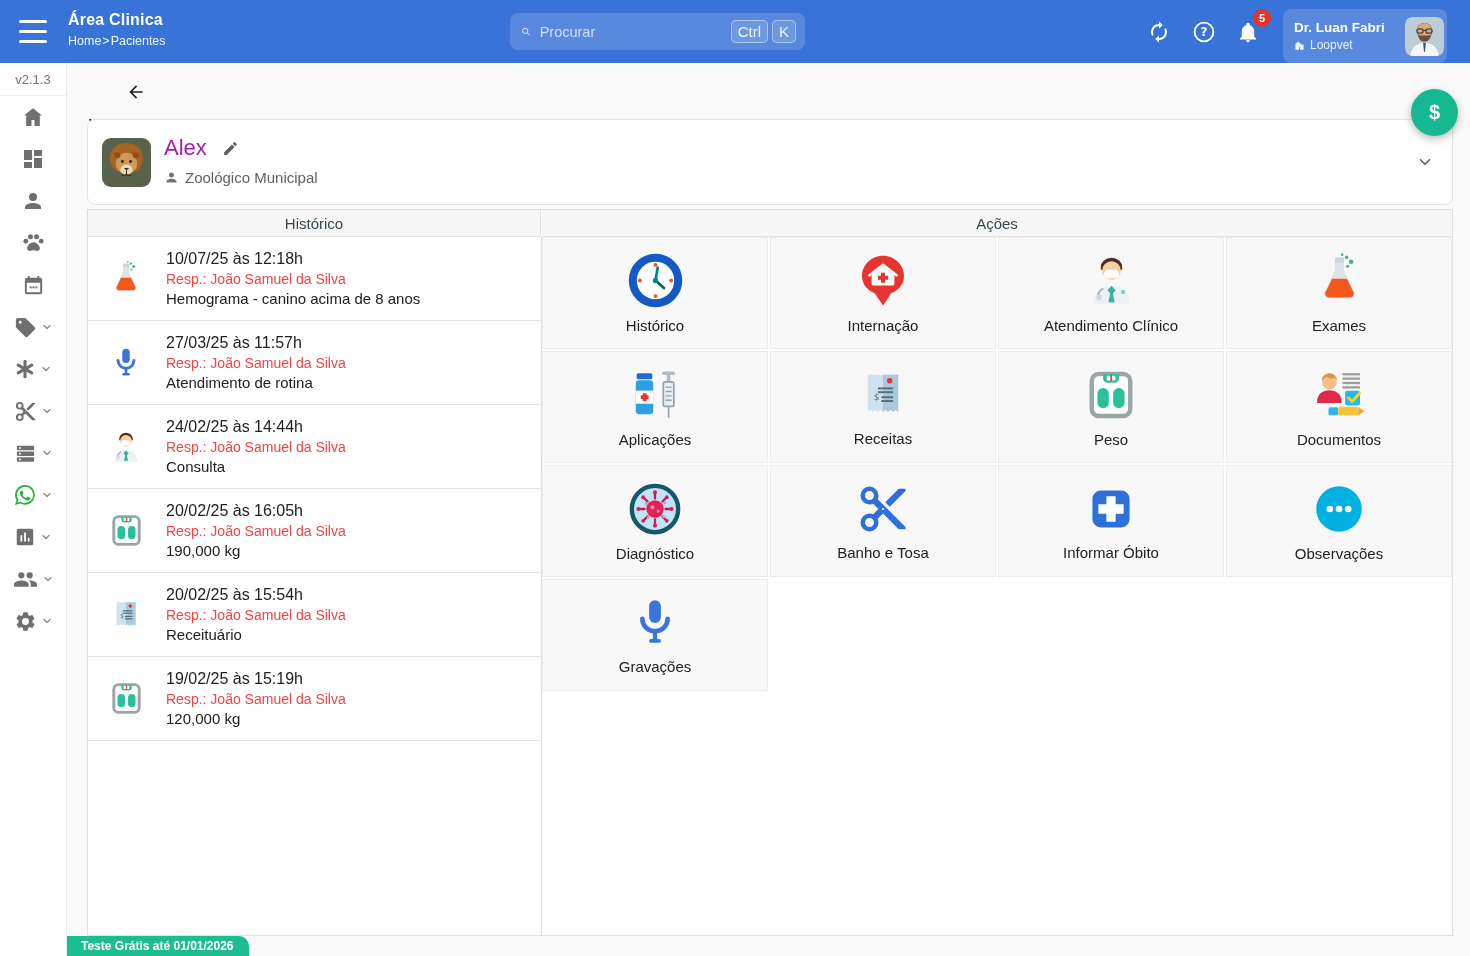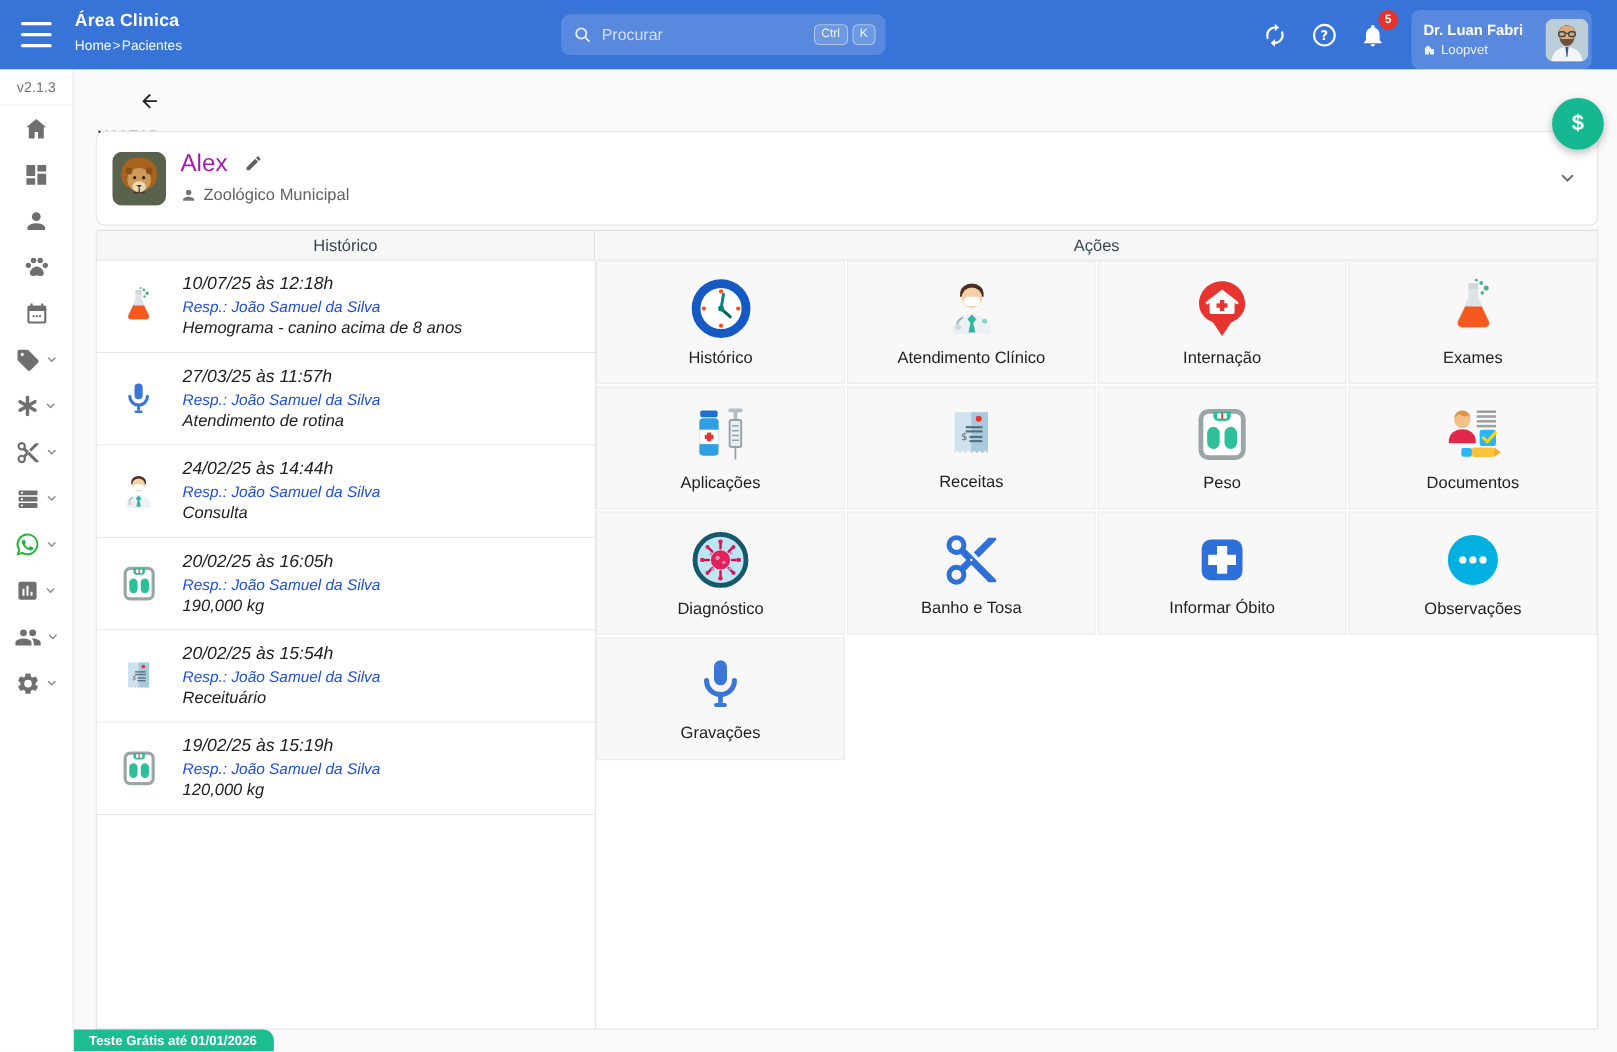--- a/index.html
+++ b/index.html
@@ -9,21 +9,21 @@
   
   .topbar { position:absolute; left:0; top:0; width:1470px; height:63px; background:#3873d8; z-index:50; }
   .hamburger { position:absolute; left:19px; top:20px; width:28px; height:23px; display:flex; flex-direction:column; justify-content:space-between; cursor:pointer; }
   .hamburger span { display:block; height:3.2px; border-radius:2px; background:#fff; }
   .brand { position:absolute; left:68px; top:11px; color:#fff; }
   .brand .title { font-size:16px; font-weight:bold; letter-spacing:.2px; }
   .brand .crumbs { margin-top:5px; font-size:12.5px; color:rgba(255,255,255,.95); display:flex; gap:1px; align-items:center; }
   .searchbox { position:absolute; left:510px; top:13px; width:295px; height:37px; background:rgba(255,255,255,.16); border-radius:8px; display:flex; align-items:center; padding:0 9px 0 11px; }
   .searchbox input { flex:1; background:transparent; border:none; outline:none; color:#fff; font-size:14.5px; font-family:"Liberation Sans",sans-serif; margin-left:9px; }
   .searchbox input::placeholder { color:rgba(255,255,255,.72); }
-  .kbd { background:rgba(255,255,255,.13); border:1px solid rgba(255,255,255,.45); color:rgba(255,255,255,.9); border-radius:5px; font-size:11px; padding:3px 6px; margin-left:4px; line-height:1; }
+  .kbd { background:rgba(255,255,255,.13); border:1px solid rgba(255,255,255,.45); color:rgba(255,255,255,.9); border-radius:5px; font-size:15px; padding:3px 6px; margin-left:4px; line-height:1; }
   .top-ic { position:absolute; top:20px; width:24px; height:24px; cursor:pointer; }
   .badge { position:absolute; left:1253px; top:9px; min-width:18px; height:18px; border-radius:9px; background:#e5342e; color:#fff; font-size:11px; font-weight:bold; display:flex; align-items:center; justify-content:center; padding:0 4px; z-index:2; }
   .userchip { position:absolute; left:1283px; top:9px; width:164px; height:54px; background:rgba(255,255,255,.16); border-radius:8px; display:flex; align-items:center; padding:3px 3px 3px 11px; cursor:pointer; }
   .u-texts { flex:1; color:#fff; }
   .u-name { font-size:13.5px; font-weight:bold; }
   .u-co { margin-top:3px; font-size:12px; color:rgba(255,255,255,.88); display:flex; align-items:center; gap:5px; }
 
   
   .sidebar { position:absolute; left:0; top:63px; width:67px; bottom:0; background:#fff; border-right:1px solid #e9e9e9; z-index:40; }
   .version { height:33px; line-height:33px; text-align:center; font-size:13px; color:#757575; border-bottom:1px solid #f0f0f0; }
@@ -42,26 +42,26 @@
   .p-sub { position:absolute; left:76px; top:49px; display:flex; align-items:center; gap:6px; font-size:15px; color:#616161; }
   .card-chevron { position:absolute; right:18px; top:33px; cursor:pointer; }
 
   .fab { position:absolute; left:1344px; top:26px; width:47px; height:47px; border-radius:50%; background:#15b890; color:#fff; font-size:20px; font-weight:bold; display:flex; align-items:center; justify-content:center; box-shadow:0 3px 8px rgba(0,0,0,.28); cursor:pointer; z-index:10; }
 
   .board { position:absolute; left:20px; top:146px; width:1366px; height:727px; background:#fff; border:1px solid #e0e0e0;padding-left:48px; }
   .col-head { position:absolute; top:0; height:27px; background:#f7f7f7; border-bottom:1px solid #e0e0e0; font-size:15px; color:#37474f; display:flex; align-items:center; justify-content:center; }
   .head-left { left:0; width:453px; border-right:1px solid #e0e0e0; }
   .head-right { left:454px; right:0; }
 
-  .hist-col { position:absolute; left:0; top:27px; width:454px; bottom:0; border-right:1px solid #e0e0e0;font-style:italic; }
+  .hist-col { position:absolute; left:0; top:27px; width:454px; bottom:0; border-right:1px solid #e0e0e0; }
   .h-entry { height:84px; border-bottom:1px solid #e4e4e4; display:flex; align-items:center; padding-left:13px; cursor:pointer; background:#fff; }
   .h-icon { width:50px; display:flex; align-items:center; justify-content:center; }
   .h-texts { margin-left:15px; }
   .h-date { font-size:16px; color:#212121; margin-bottom:3px; }
-  .h-resp { font-size:14px; color:#1d4ed8; margin-bottom:3px; }
+  .h-resp { font-size:14px; color:#ef4444; margin-bottom:3px; }
   .h-desc { font-size:15px; color:#212121; }
 
   .actions-grid { position:absolute; left:454px; top:27px; right:0; display:grid; grid-template-columns:repeat(4,1fr); grid-auto-rows:112px; gap:2px; background:#fff; }
   .a-cell { background:#f8f8f9; border:1px solid #ececec; display:flex; flex-direction:column; align-items:center; justify-content:center; gap:8px; cursor:pointer; }
   .a-cell .a-label { font-size:15px; color:#212121; }
   .a-empty { background:transparent; border:none; cursor:default; }
 
   .trial-badge { position:absolute; left:-1px; bottom:0; height:20px; background:#1dbd92; color:#fff; font-size:12px; font-weight:bold; line-height:20px; padding:0 15px; border-radius:0 10px 0 0; white-space:nowrap; z-index:20; }
 </style>
 </head>
@@ -408,42 +408,42 @@
             <circle cx="32" cy="49.5" r="2.2" fill="#f4511e"></circle>
             <circle cx="14.5" cy="32" r="2.2" fill="#f4511e"></circle>
             <path d="M32 32l2.5-14.5" stroke="#00838f" stroke-width="3" stroke-linecap="round"></path>
             <path d="M32 32l9.5 8.5" stroke="#006064" stroke-width="3" stroke-linecap="round"></path>
             <circle cx="32" cy="32" r="3" fill="#00897b"></circle>
           </svg>
         <span class="a-label">Histórico</span>
       </div>
 
       <div class="a-cell">
+        <svg width="56" height="56" viewBox="0 0 64 64">
+            <path d="M32 3C18.7 3 8 13.4 8 26.3c0 9.6 6.4 16.6 14.6 19.6L32 60l9.4-14.1C49.6 42.9 56 35.9 56 26.3 56 13.4 45.3 3 32 3z" fill="#e8342e"></path>
+            <path d="M19 25l13-10 13 10v10a2 2 0 0 1-2 2H21a2 2 0 0 1-2-2z" fill="#fff"></path>
+            <path d="M16.5 25.5 32 13.5l15.5 12" stroke="#fff" stroke-width="3" fill="none" stroke-linecap="round"></path>
+            <rect x="29.7" y="22.5" width="4.6" height="11.5" fill="#e8342e"></rect>
+            <rect x="26.2" y="26" width="11.5" height="4.6" fill="#e8342e"></rect>
+          </svg>
+        <span class="a-label">Internação</span>
+      </div>
+
+      <div class="a-cell">
         <svg width="57" height="57" viewBox="0 0 64 64">
             <path d="M20 17a12 10.5 0 0 1 24 0v3H20z" fill="#4a2e24"></path>
             <circle cx="32" cy="21" r="10.5" fill="#f6cfa4"></circle>
             <rect x="23.5" y="20" width="17" height="9.5" rx="4.7" fill="#fff"></rect>
             <path d="M12 57c0-12.5 9-19.5 20-19.5S52 44.5 52 57v1H12z" fill="#eef1f3"></path>
             <path d="M32 38l-4.5 5 3 3.5-2 10h7l-2-10 3-3.5z" fill="#2fb5a0"></path>
             <path d="M23 41c-3.5 1.5-5.5 4-6 7.5" stroke="#9fb3bd" stroke-width="2" fill="none"></path>
             <circle cx="18" cy="51" r="3" fill="#cfd8dc"></circle>
             <circle cx="45" cy="45" r="2.5" fill="#7fd4c5"></circle>
           </svg>
         <span class="a-label">Atendimento Clínico</span>
-      </div>
-
-      <div class="a-cell">
-        <svg width="56" height="56" viewBox="0 0 64 64">
-            <path d="M32 3C18.7 3 8 13.4 8 26.3c0 9.6 6.4 16.6 14.6 19.6L32 60l9.4-14.1C49.6 42.9 56 35.9 56 26.3 56 13.4 45.3 3 32 3z" fill="#e8342e"></path>
-            <path d="M19 25l13-10 13 10v10a2 2 0 0 1-2 2H21a2 2 0 0 1-2-2z" fill="#fff"></path>
-            <path d="M16.5 25.5 32 13.5l15.5 12" stroke="#fff" stroke-width="3" fill="none" stroke-linecap="round"></path>
-            <rect x="29.7" y="22.5" width="4.6" height="11.5" fill="#e8342e"></rect>
-            <rect x="26.2" y="26" width="11.5" height="4.6" fill="#e8342e"></rect>
-          </svg>
-        <span class="a-label">Internação</span>
       </div>
 
       <div class="a-cell">
         <svg width="57" height="57" viewBox="0 0 64 64">
             <rect x="27" y="6" width="10" height="7" rx="1.5" fill="#cfd6da"></rect>
             <path d="M27 12h10v9l11.5 23.5A5 5 0 0 1 44 52H20a5 5 0 0 1-4.5-7.5L27 21z" fill="#dde3e7"></path>
             <path d="M23.6 30 16.3 45.2a4.2 4.2 0 0 0 3.8 5.8h23.8a4.2 4.2 0 0 0 3.8-5.8L40.4 30z" fill="#f4581c"></path>
             <circle cx="40" cy="6" r="2" fill="#4fb286"></circle>
             <circle cx="45" cy="11" r="2.6" fill="#4fb286"></circle>
             <circle cx="41" cy="16" r="1.8" fill="#4fb286"></circle>

